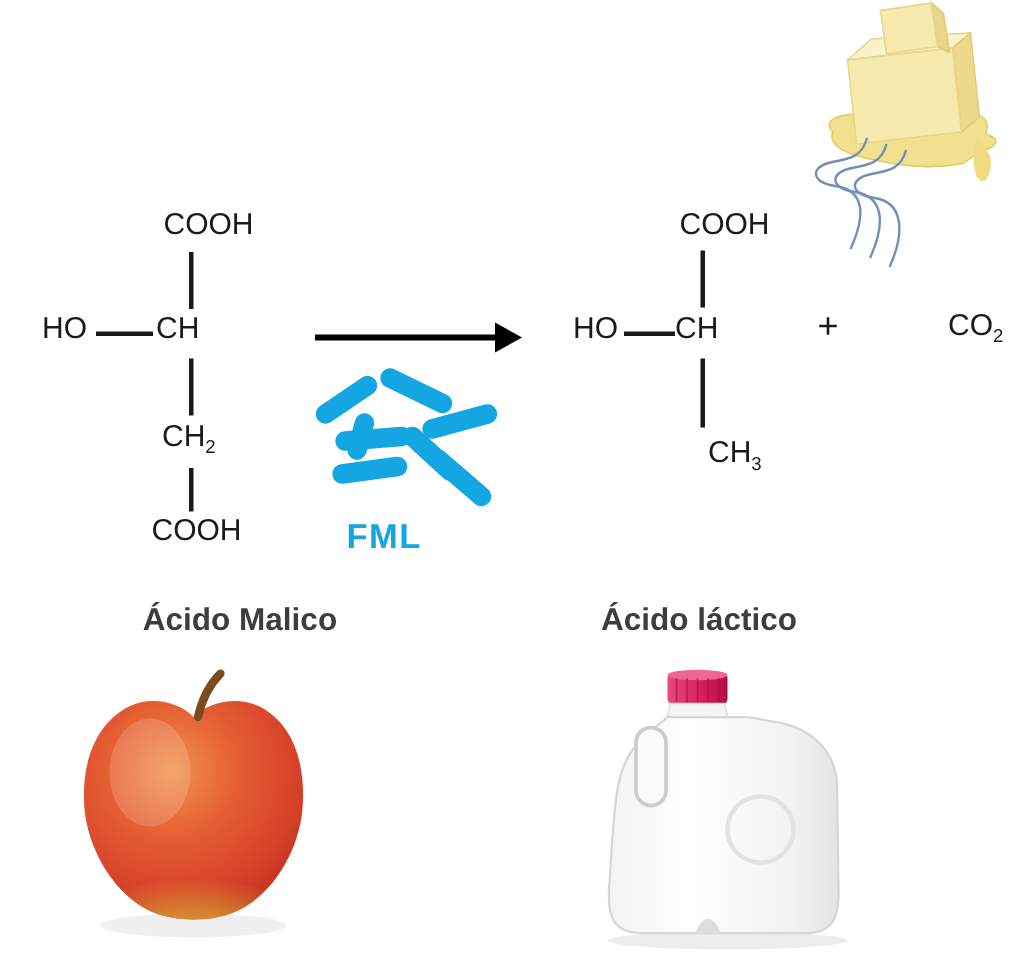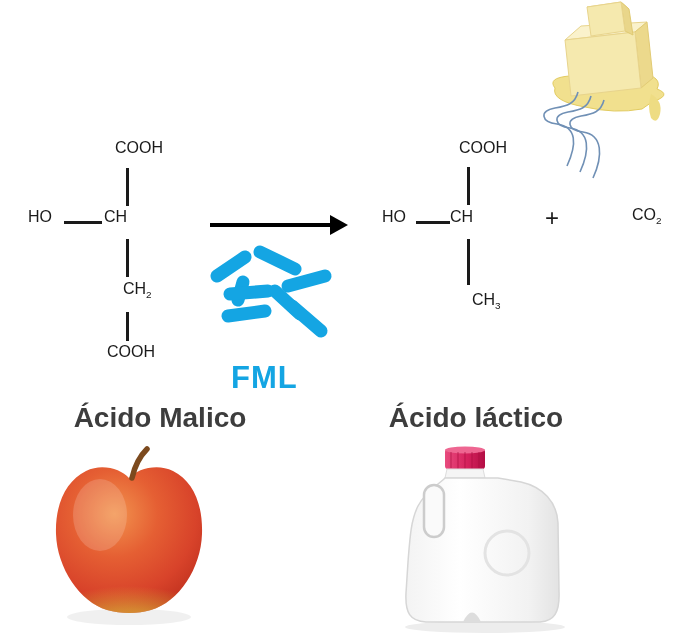--- a/index.html
+++ b/index.html
@@ -1,31 +1,31 @@
 <!DOCTYPE html>
 <html style="--bacteria: #14a5e3; --fml-text: #14a5e3; --structure-text: #1a1a1a; --arrow: #000000; --label-text: #3d3d3d; --apple-red: #d8432a; --apple-yellow: #d9c944; --milk-cap-red: #d6215d; --butter-yellow: #f5e9ae; --aroma-blue: #7090b5;"><head>
 <meta charset="utf-8">
 <style>
   html,body{margin:0;padding:0;background:#fff;}
   .stage{position:relative;width:681px;height:636px;background:#ffffff;overflow:hidden;
          font-family:"Liberation Sans", sans-serif;}
-  .formula{position:absolute;font-size:16px;color:var(--structure-text,#1a1a1a);
+  .formula{position:absolute;font-size:20px;color:var(--structure-text,#1a1a1a);
            white-space:nowrap;line-height:1.1;}
   .centered{transform:translateX(-50%);}
   .formula sub{font-size:0.62em;line-height:0;}
   .bond-v{position:absolute;width:3px;background:var(--structure-text,#1a1a1a);}
   .bond-h{position:absolute;height:3px;background:var(--structure-text,#1a1a1a);}
   .arrow-line{position:absolute;left:210px;top:223px;width:122px;height:4px;
               background:var(--arrow,#000);}
   .arrow-head{position:absolute;left:330px;top:215px;width:0;height:0;
               border-left:18px solid var(--arrow,#000);
               border-top:10px solid transparent;border-bottom:10px solid transparent;}
-  .fml{position:absolute;left:231px;top:360px;font-size:31px;font-weight:bold;
+  .fml{position:absolute;left:231px;top:344px;font-size:23px;font-weight:bold;
        letter-spacing:1px;color:var(--fml-text,#14a5e3);}
-  .name-label{position:absolute;top:402px;font-size:28px;font-weight:bold;
+  .name-label{position:absolute;top:402px;font-size:21px;font-weight:bold;
               color:var(--label-text,#3d3d3d);white-space:nowrap;transform:translateX(-50%);}
   .abs{position:absolute;}
   svg .rod{stroke:var(--bacteria,#14a5e3);stroke-width:13;stroke-linecap:round;fill:none;}
   svg .aroma{stroke:var(--aroma-blue,#7090b5);stroke-width:1.6;fill:none;}
   svg .s-apple-mid{stop-color:var(--apple-red,#d8432a);}
   svg .s-cap{stop-color:var(--milk-cap-red,#d6215d);}
   svg .butter-front{fill:var(--butter-yellow,#f5e9ae);}
 </style>
 </head>
 <body>
@@ -56,21 +56,21 @@
     </g>
   </svg>
 
   <div>
     <div class="formula centered" style="left:139px;top:139px">COOH</div>
     <div class="bond-v" style="left:126px;top:168px;height:38px"></div>
     <div class="formula" style="left:28px;top:208px">HO</div>
     <div class="bond-h" style="left:64px;top:221px;width:38px"></div>
     <div class="formula" style="left:104px;top:208px">CH</div>
     <div class="bond-v" style="left:126px;top:239px;height:38px"></div>
-    <div class="formula" style="left:123px;top:280px"><span>CH</span><sub>2</sub></div>
+    <div class="formula" style="left:108px;top:280px"><span>CH</span><sub>2</sub></div>
     <div class="bond-v" style="left:126px;top:312px;height:29px"></div>
     <div class="formula centered" style="left:131px;top:343px">COOH</div>
   </div>
 
   <div>
     <div class="arrow-line"></div>
     <div class="arrow-head"></div>
   </div>
 
   <svg class="abs" style="left:205px;top:243px" width="140" height="108" viewBox="0 0 140 108">
@@ -93,21 +93,21 @@
     <div class="bond-h" style="left:416px;top:221px;width:34px"></div>
     <div class="formula" style="left:450px;top:208px">CH</div>
     <div class="bond-v" style="left:467px;top:239px;height:46px"></div>
     <div class="formula" style="left:472px;top:291px"><span>CH</span><sub>3</sub></div>
   </div>
 
   <div class="formula" style="left:545px;top:205px;font-size:24px">+</div>
   <div class="formula" style="left:632px;top:206px"><span>CO</span><sub>2</sub></div>
 
   <div class="name-label" style="left:160px">Ácido Malico</div>
-  <div class="name-label" style="left:476px">Ácido láctico</div>
+  <div class="name-label" style="left:466px">Ácido láctico</div>
 
   <svg class="abs" style="left:50px;top:445px" width="158" height="188" viewBox="0 0 158 188">
     <defs>
       <radialGradient id="appleGrad" cx="40%" cy="32%" r="78%">
         <stop offset="0%" stop-color="#f2934e"></stop>
         <stop offset="38%" stop-color="#e55f33"></stop>
         <stop offset="72%" class="s-apple-mid"></stop>
         <stop offset="100%" stop-color="#bb2d1c"></stop>
       </radialGradient>
       <radialGradient id="appleYellow" cx="50%" cy="100%" r="75%">

